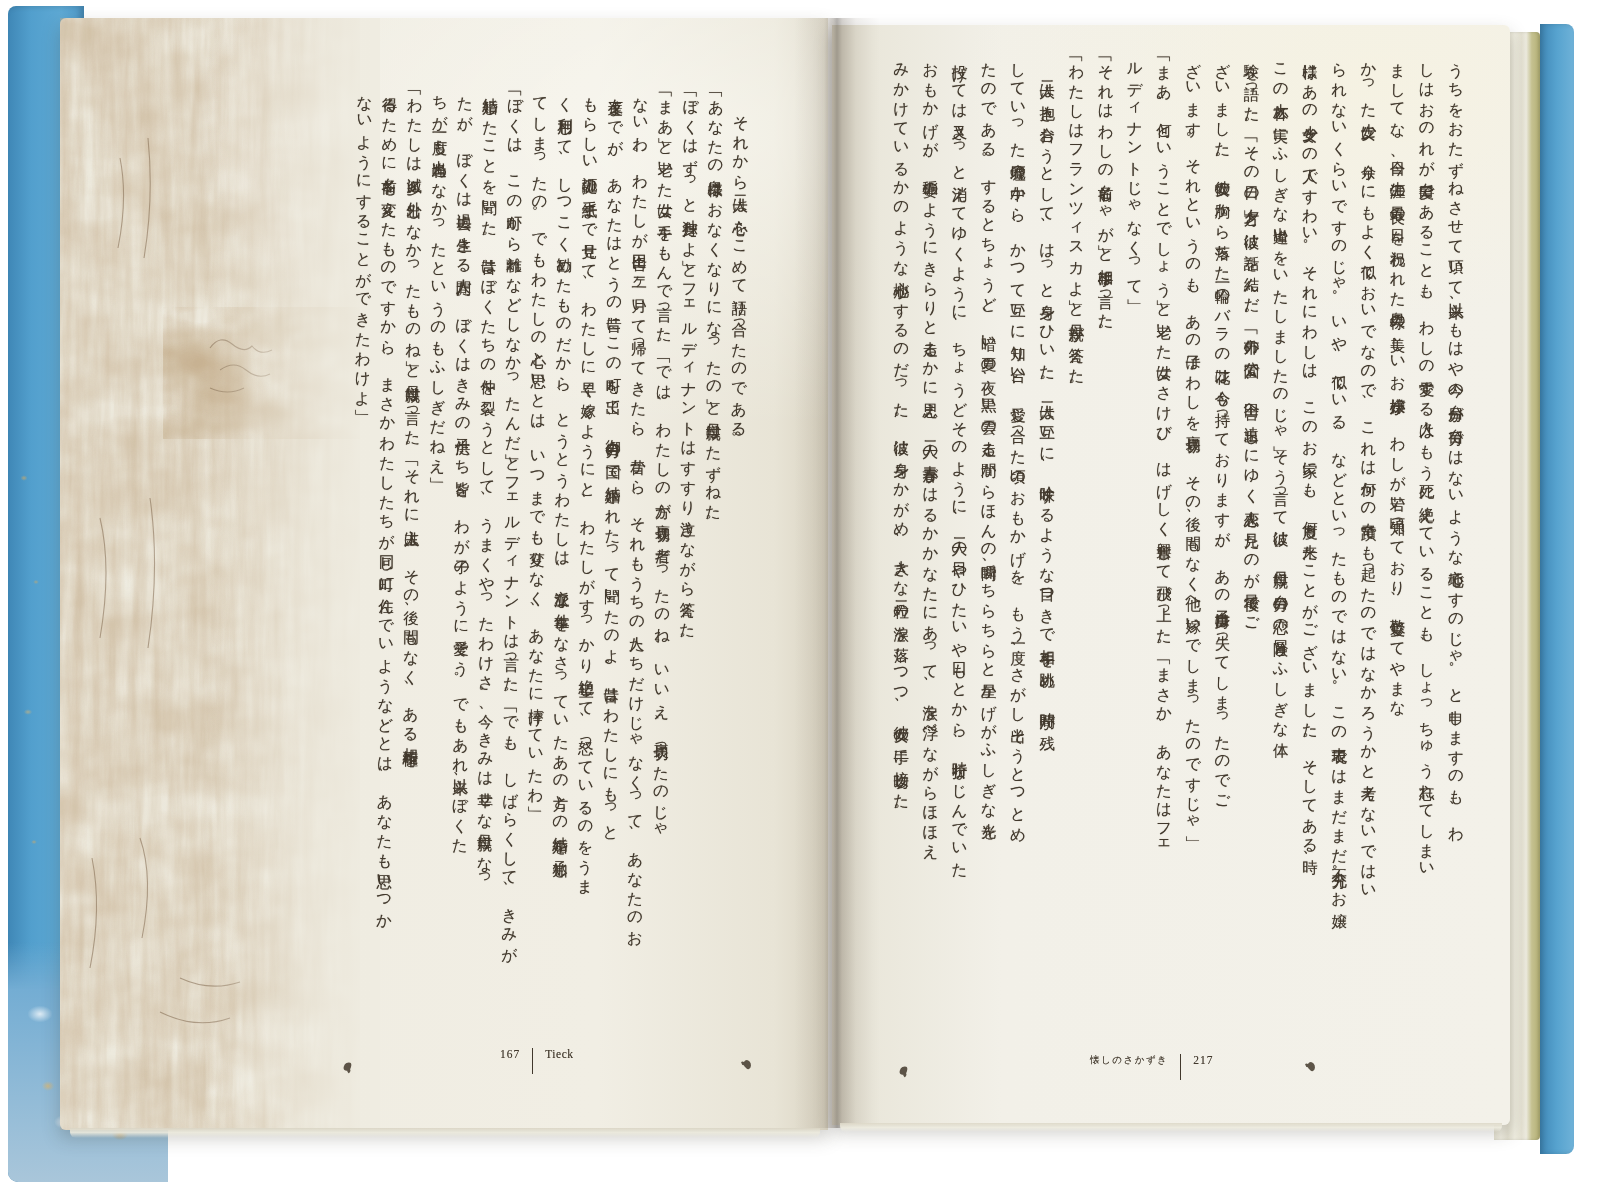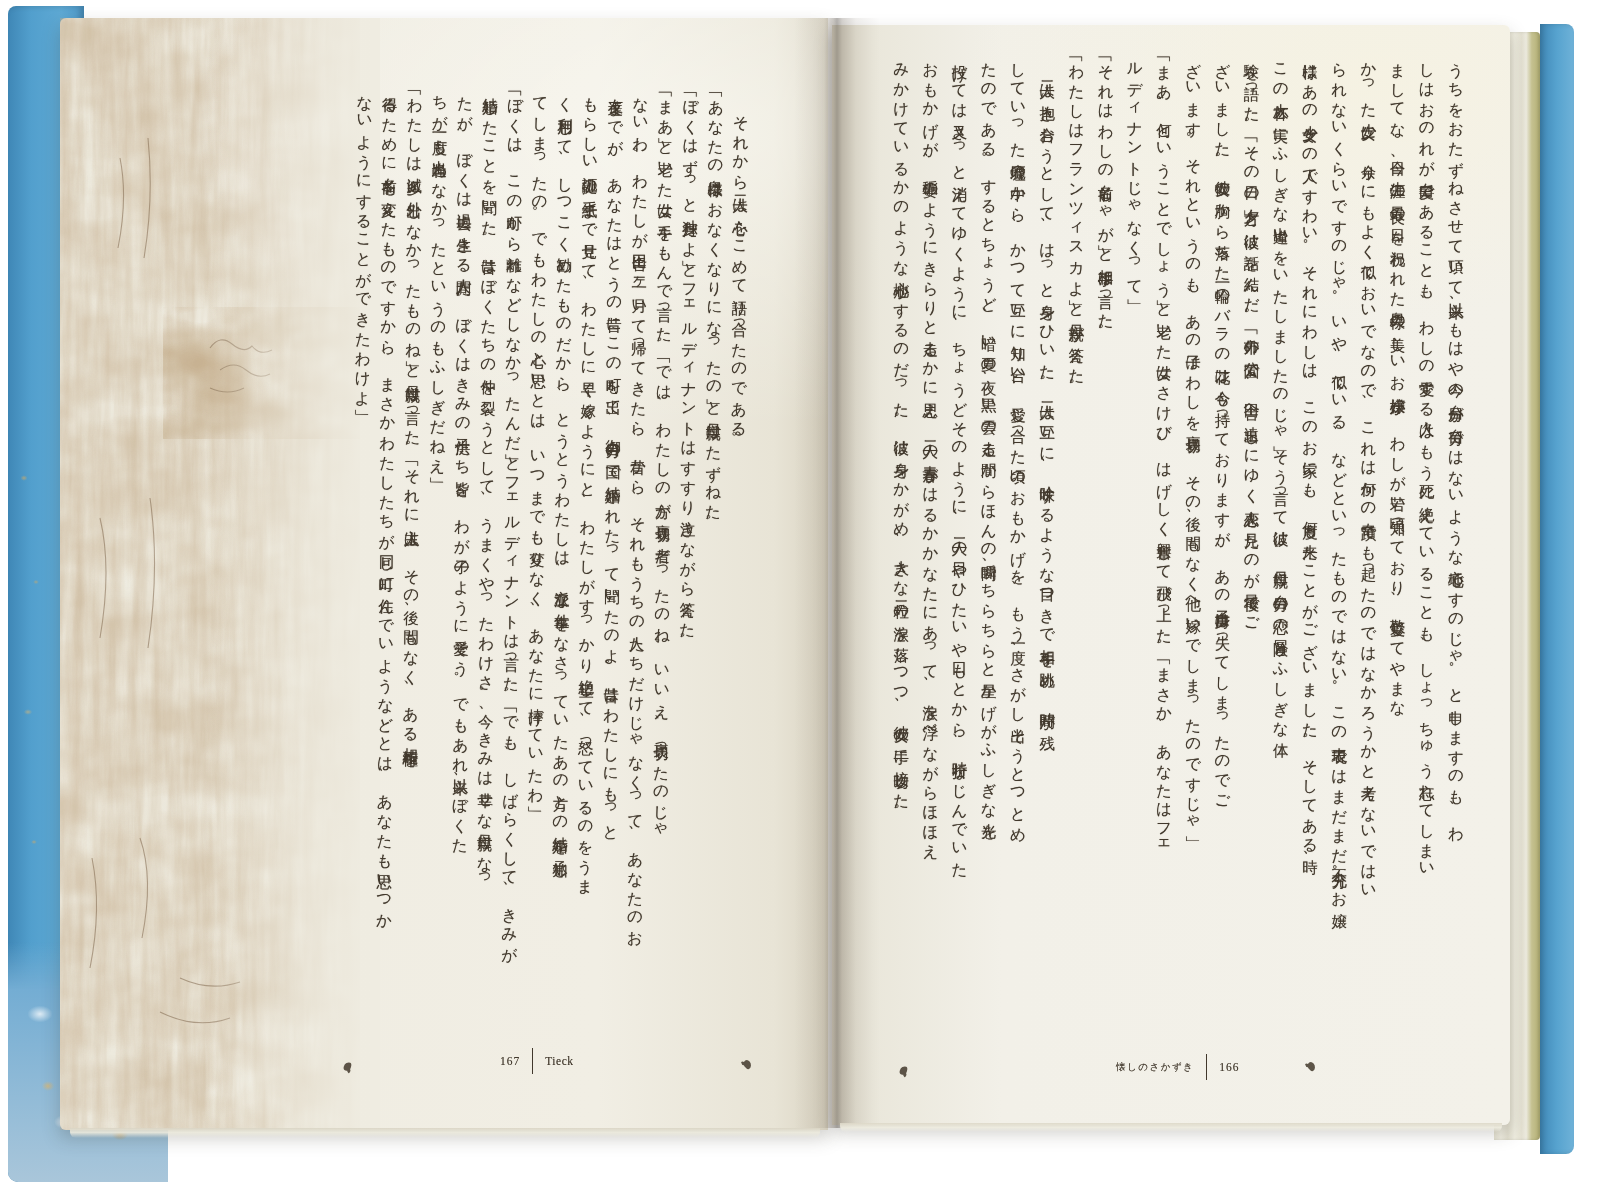--- a/index.html
+++ b/index.html
@@ -87,27 +87,27 @@
     color:#41382c;overflow:hidden;
     text-shadow:0 0 .7px rgba(65,56,44,.55);
   }
   .vtext .col{display:block;font-size:15.5px;letter-spacing:2px;white-space:nowrap;}
   .vtext-right{left:885px;top:52px;width:586px;height:902px;}
   .vtext-right .col{line-height:29.2px;}
   .vtext-left{left:348px;top:86px;width:403px;height:886px;transform:rotate(.4deg);}
   .vtext-left .col{line-height:25.1px;}
   
   .footer{
-    position:absolute;color:#41382c;display:flex;align-items:center;gap:7px;
+    position:absolute;color:#41382c;display:flex;align-items:flex-start;gap:7px;
     font-size:11.5px;letter-spacing:1px;text-shadow:0 0 .6px rgba(65,56,44,.5);
   }
   .footer .rule{display:inline-block;width:1px;height:26px;background:#41382c;margin:0 5px;}
   .footer-left-pg{left:500px;top:1048px;}
   .footer-left-pg .author{letter-spacing:.5px;}
-  .footer-right-pg{left:1116px;top:1054px;}
+  .footer-right-pg{left:1090px;top:1054px;}
   .footer-right-pg .jp{font-size:9.5px;letter-spacing:1.5px;}
   .orn{
     position:absolute;width:7px;height:9px;background:#443a2d;
     border-radius:70% 30% 60% 40%/60% 55% 45% 40%;
     transform:rotate(18deg);opacity:.85;
   }
   .orn:after{
     content:"";position:absolute;left:4px;top:6px;width:4px;height:4px;background:#443a2d;
     border-radius:0 80% 20% 80%;transform:rotate(30deg);
   }
@@ -220,17 +220,17 @@
     <span>167</span>
     <span class="rule"></span>
     <span class="author">Tieck</span>
   </div>
   <span class="orn orn-l2"></span>
 
   <span class="orn orn-r1"></span>
   <div class="footer footer-right-pg">
     <span class="jp" lang="ja">懐しのさかずき</span>
     <span class="rule"></span>
-    <span>166</span>
+    <span>217</span>
   </div>
   <span class="orn orn-r2"></span>
 
 </div>
 
 </body></html>

